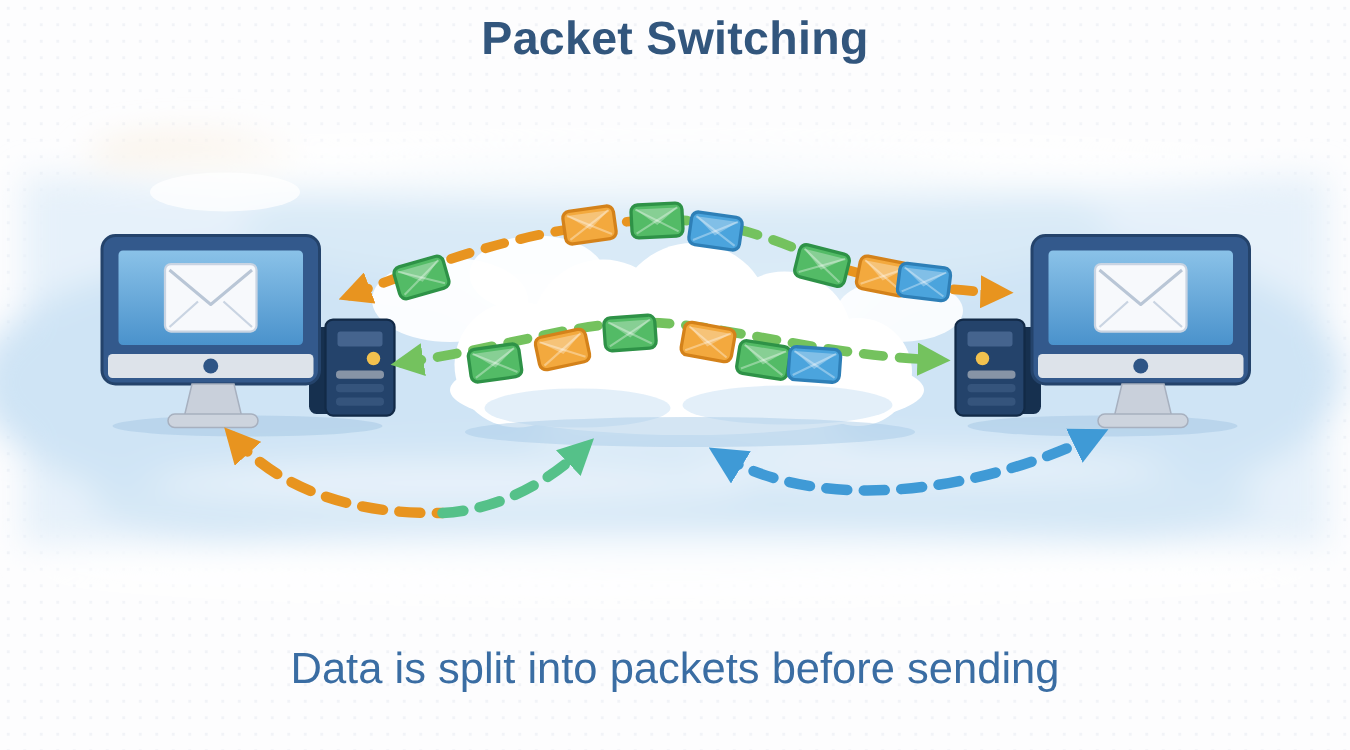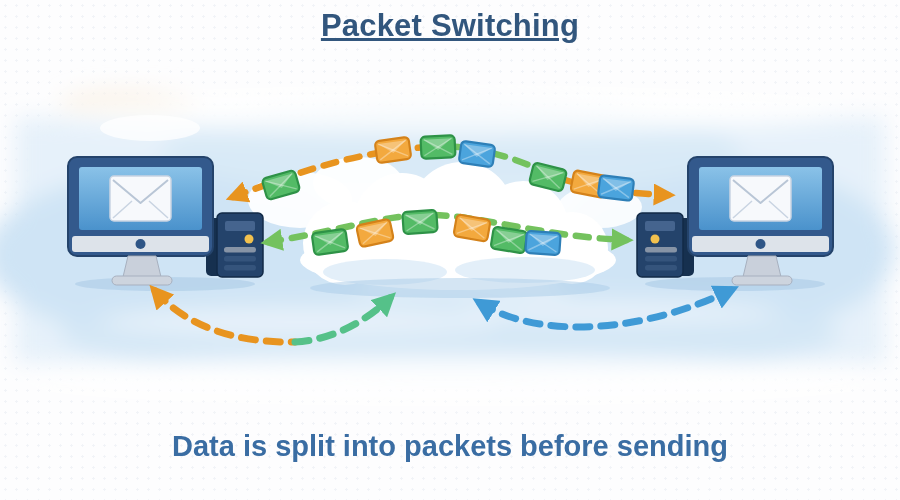--- a/index.html
+++ b/index.html
@@ -220,15 +220,15 @@
         </g>
         <g transform="translate(543,243) rotate(4)">
           <rect x="-17" y="-11" width="34" height="22" rx="4.5" fill="#4ba4dd" stroke="#2e7fb7" stroke-width="2.2"></rect>
           <polygon points="-14,-8 14,-8 0,3" fill="rgba(255,255,255,0.30)"></polygon>
           <line x1="-14" y1="8" x2="14" y2="-8" stroke="rgba(255,255,255,0.35)" stroke-width="1.4"></line>
           <line x1="-14" y1="-8" x2="14" y2="8" stroke="rgba(255,255,255,0.35)" stroke-width="1.4"></line>
         </g>
       </g>
   </svg>
 
-  <div class="title" style="color: rgb(50, 86, 125); text-decoration: underline;">Packet Switching</div>
-  <div class="caption" style="color: rgb(58, 109, 163); font-weight: bold;">Data is split into packets before sending</div>
+  <div class="title" style="color: rgb(50, 86, 125);">Packet Switching</div>
+  <div class="caption" style="color: rgb(58, 109, 163);">Data is split into packets before sending</div>
 </div>
 
 </body></html>

